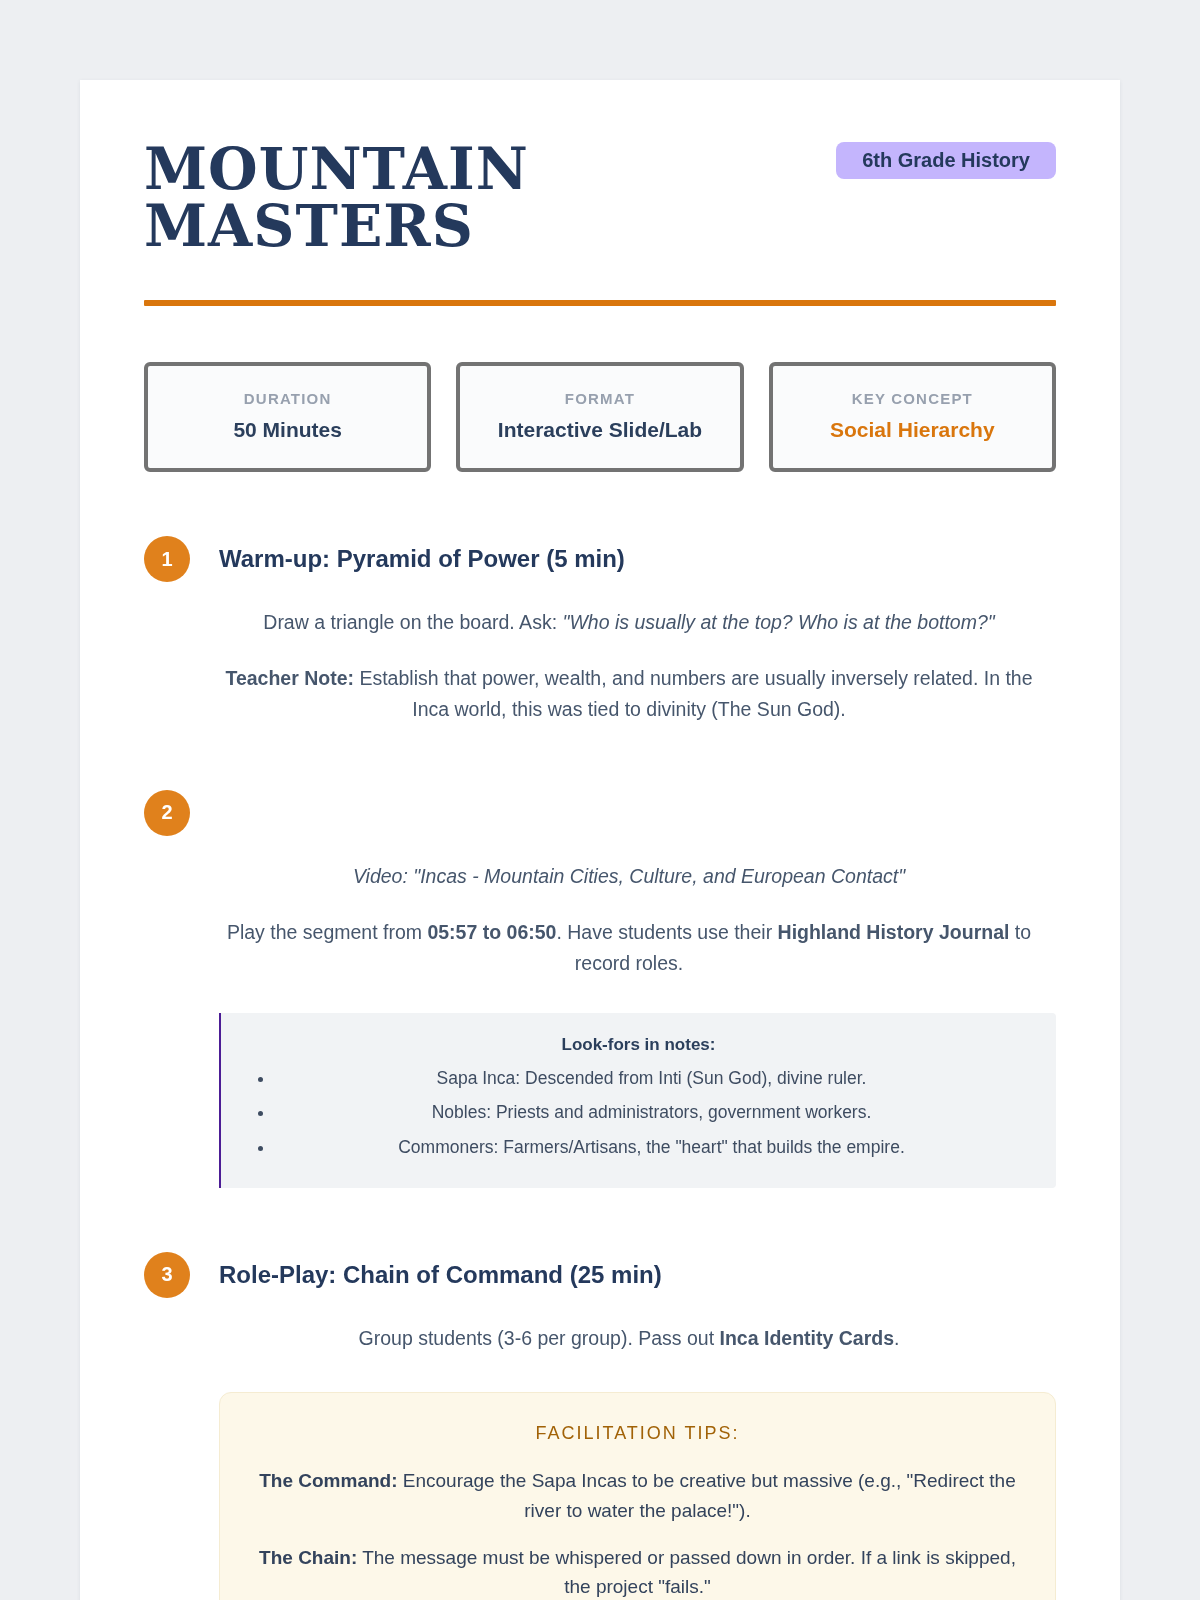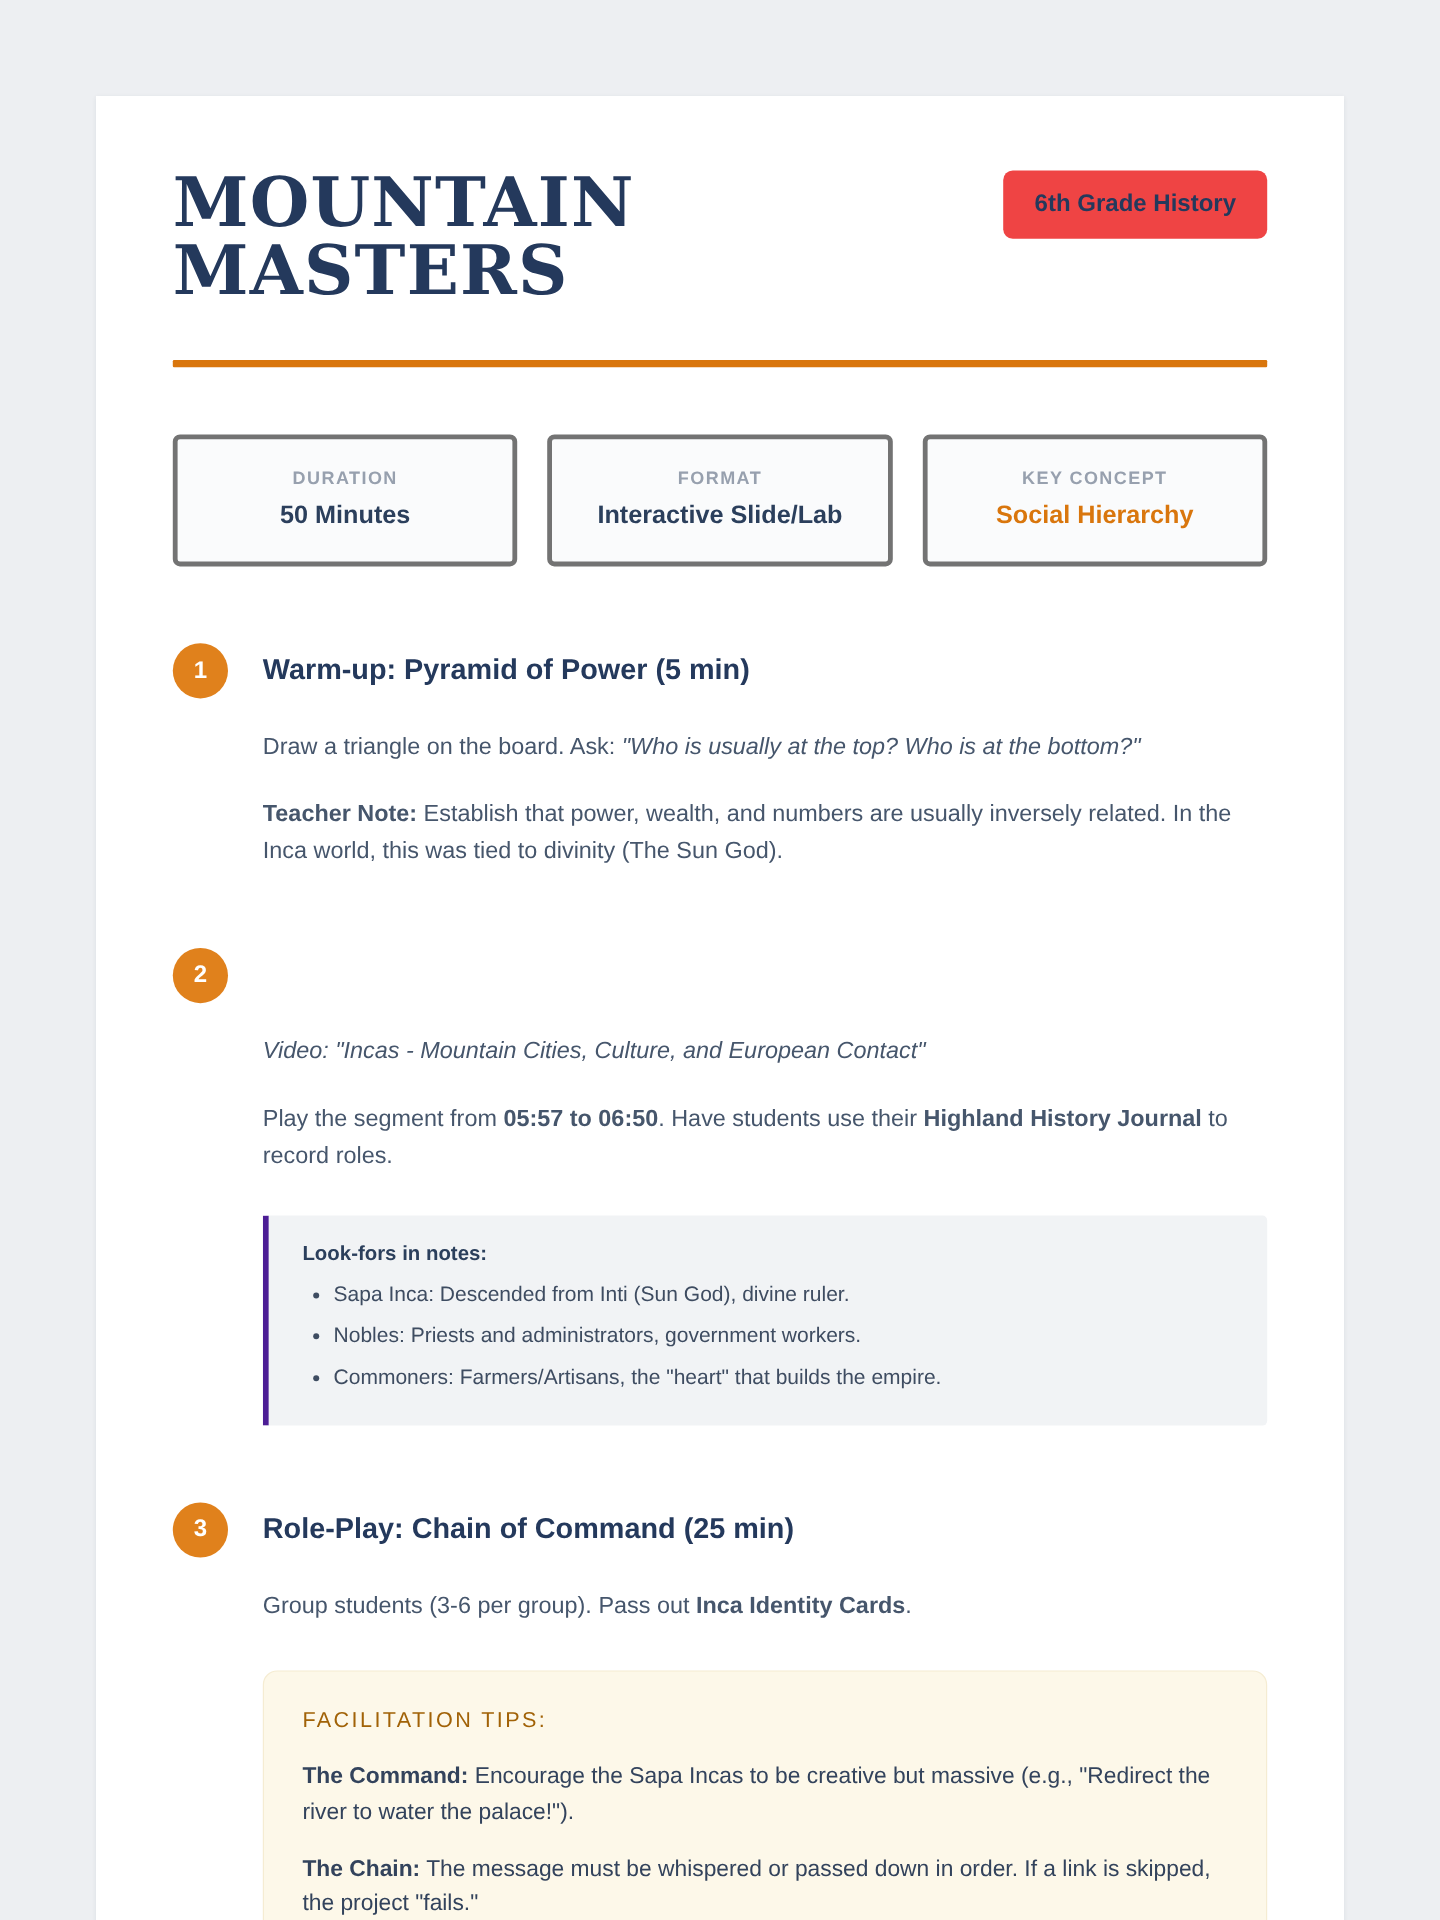--- a/index.html
+++ b/index.html
@@ -36,25 +36,25 @@
     margin: 0;
   }
   .page-subtitle {
     margin-top: 16px;
     color: #d9760d;
     font-weight: 700;
     font-size: 21px;
     letter-spacing: 4px;
   }
   .grade-badge {
-    background: #ef4444;
+    background: #c4b5fd;
     color: #24395c;
     font-weight: 700;
     font-size: 20px;
-    padding: 17px 26px;
+    padding: 7px 26px;
     border-radius: 8px;
     white-space: nowrap;
     margin-top: 2px;
   }
   .divider {
     height: 6px;
     background: #d9760d;
     margin-top: 46px;
     border-radius: 1px;
   }
@@ -104,35 +104,35 @@
     align-items: center;
     justify-content: center;
     flex-shrink: 0;
   }
   .section-title {
     font-size: 24px;
     font-weight: 700;
     color: #24395c;
     margin: 0;
   }
-  .section-body { margin-left: 75px; }
+  .section-body { margin-left: 75px; text-align: center; }
   .para {
     font-size: 19.5px;
     color: #46566c;
     line-height: 1.6;
     margin: 25px 0 0;
     max-width: 820px;
   }
   .italic { font-style: italic; }
   .bold { font-weight: 700; }
   
   .lookfors-box {
     margin-top: 34px;
     background: #f1f3f5;
-    border-left: 5px solid #4c1d95;
+    border-left: 2px solid #4c1d95;
     border-radius: 0 4px 4px 0;
     padding: 22px 28px 20px;
   }
   .lookfors-title {
     font-size: 17px;
     font-weight: 700;
     color: #2b3f5c;
     margin: 0 0 10px;
   }
   .lookfors-list {

